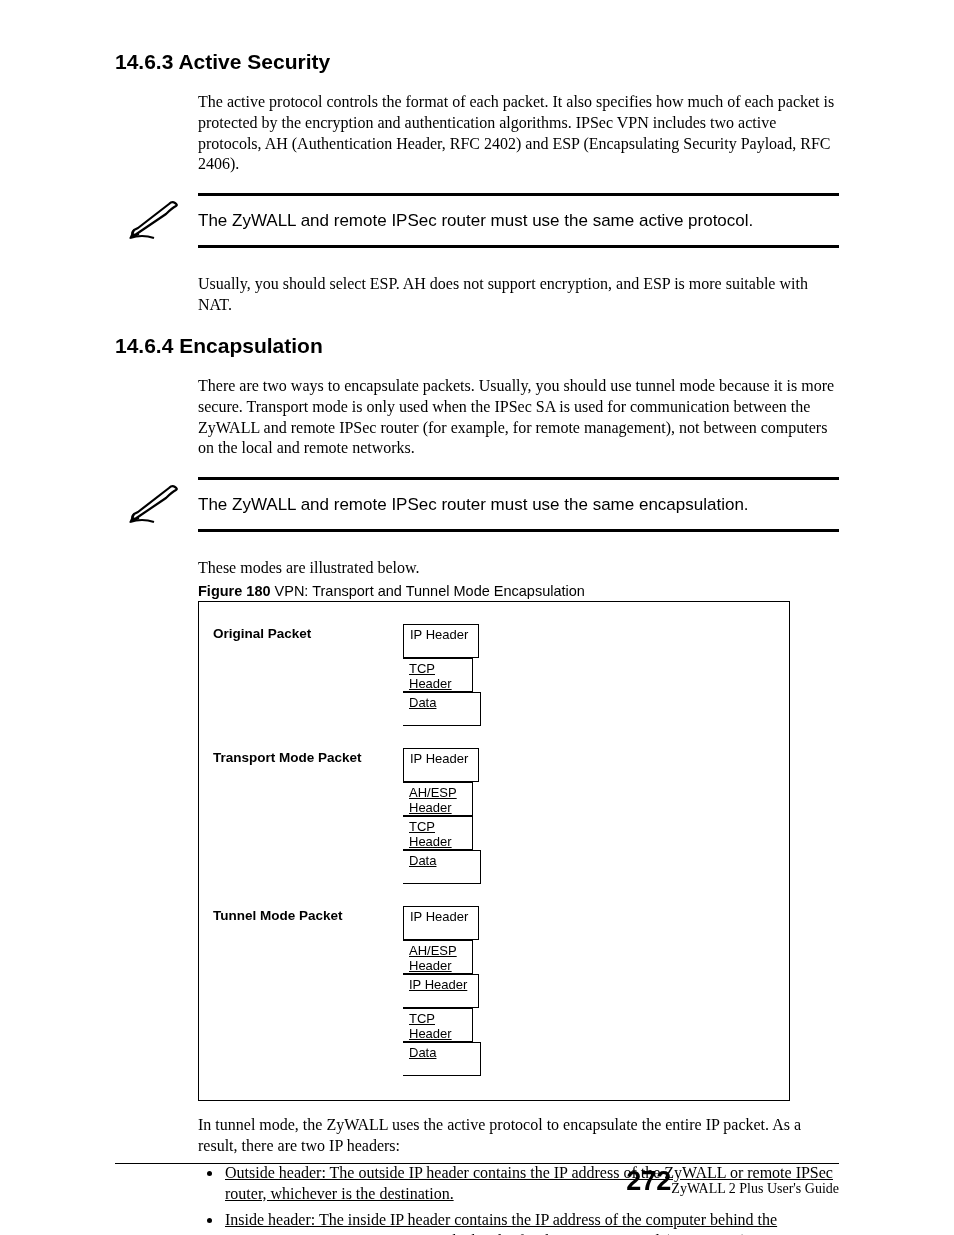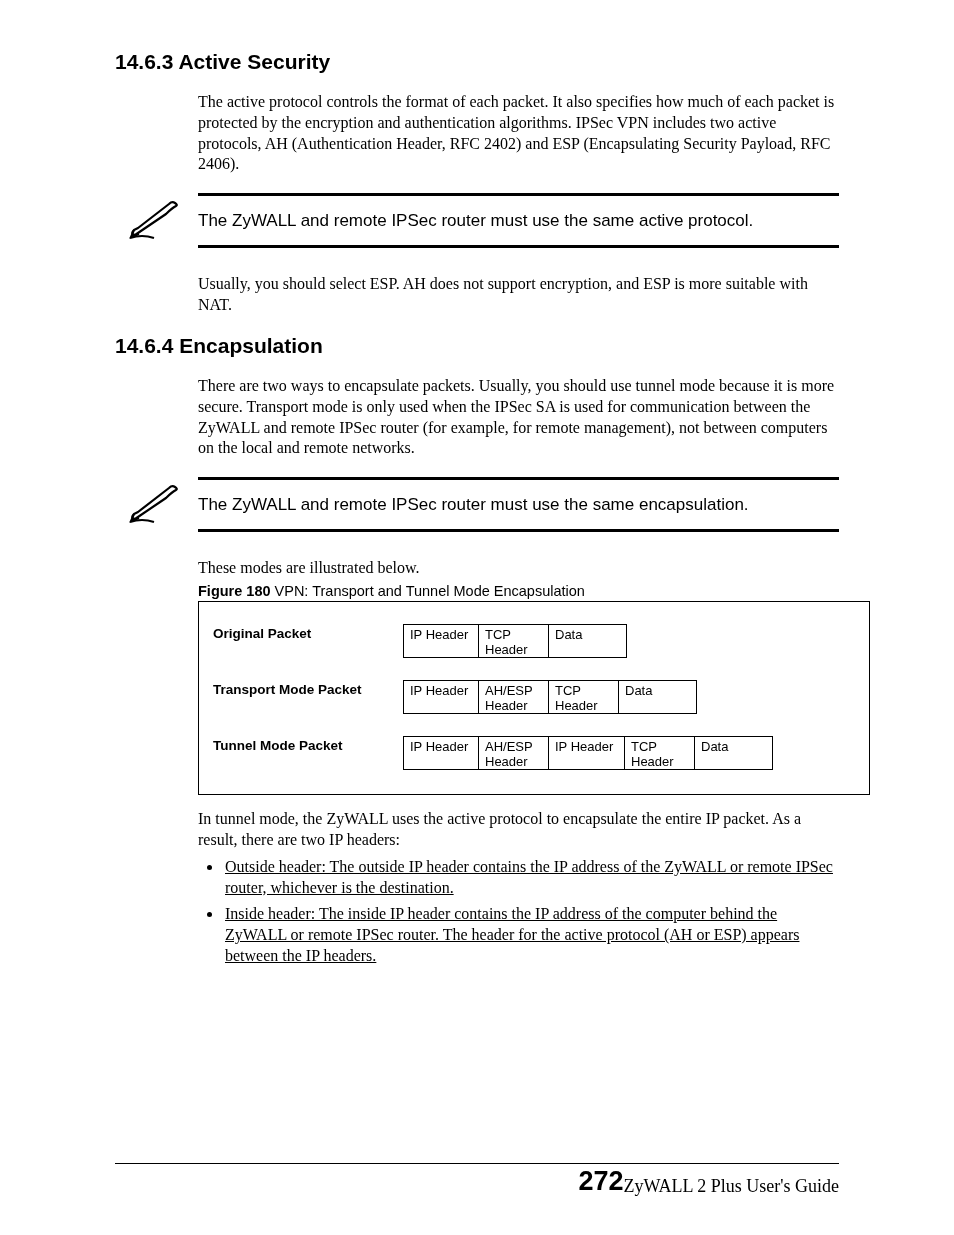--- a/index.html
+++ b/index.html
@@ -61,46 +61,46 @@
     font-family: Arial, Helvetica, sans-serif;
     font-size: 14.5px;
     margin-bottom: 2px;
   }
   .fig-caption .fig-num { font-weight: bold; }
   .figure-box {
     margin-left: 83px;
     border: 1px solid #000;
     padding: 22px 14px 18px 14px;
     box-sizing: border-box;
-    width: 672px;
+    width: 592px;
   }
   .pkt-row {
     display: flex;
     align-items: flex-start;
     margin-bottom: 22px;
   }
   .pkt-row:last-child { margin-bottom: 6px; }
   .pkt-label {
     width: 190px;
     font-family: Arial, Helvetica, sans-serif;
     font-weight: bold;
     font-size: 13.5px;
     padding-top: 2px;
   }
-  .pkt-cells { display: flex; }
+  .pkt-cells { display: flex; flex-direction: column; }
   .pkt-cell {
     border: 1px solid #000;
     font-family: Arial, Helvetica, sans-serif;
     font-size: 13px;
     padding: 3px 6px 3px 6px;
     box-sizing: border-box;
     line-height: 1.15;
     height: 34px;
   }
-  .pkt-cell + .pkt-cell { border-left: none; }
+  .pkt-cell + .pkt-cell { border-left: none; text-decoration: underline; }
   .w-ip { width: 76px; }
   .w-hdr { width: 70px; }
   .w-data { width: 78px; }
   .bullets {
     margin: 4px 0 0 108px;
     padding: 0;
     font-size: 16px;
     line-height: 1.3;
     text-decoration: underline;
   }
@@ -114,21 +114,21 @@
     padding-top: 2px;
     display: flex;
     justify-content: flex-end;
     align-items: flex-end;
   }
   .page-num {
     font-family: Arial, Helvetica, sans-serif;
     font-weight: bold;
     font-size: 27px;
   }
-  .guide-title { font-size: 18px; }
+  .guide-title { font-size: 14px; }
 </style>
 </head>
 <body>
 
 <div class="page">
 
 
   <h2 class="section">14.6.3  Active Security</h2>
   <p class="body-text">The active protocol controls the format of each packet. It also specifies how much of each packet is protected by the encryption and authentication algorithms. IPSec VPN includes two active protocols, AH (Authentication Header, RFC 2402) and ESP (Encapsulating Security Payload, RFC 2406).</p>
 

